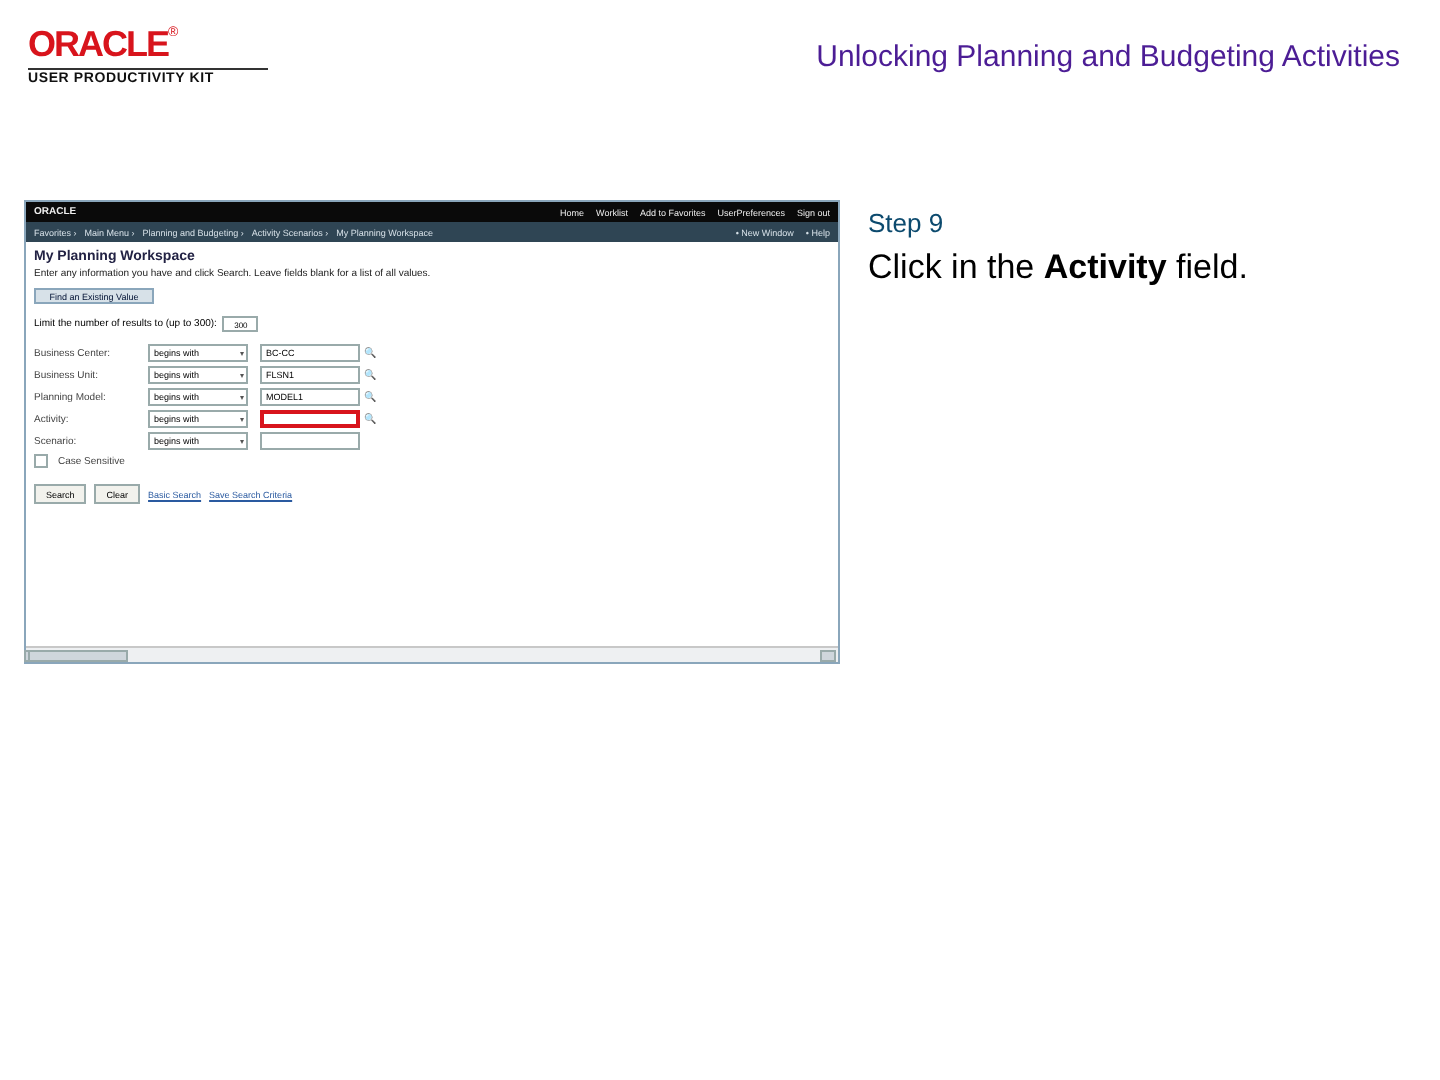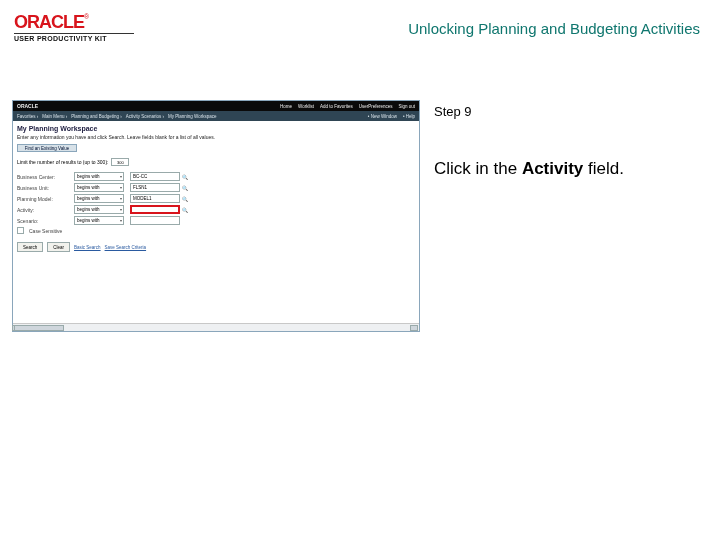--- a/index.html
+++ b/index.html
@@ -5,21 +5,21 @@
   * { box-sizing: border-box; margin: 0; padding: 0; }
   body { font-family: Arial, Helvetica, sans-serif; width: 720px; height: 540px; position: relative; background: #fff; color: #000; }
 
   
   .hdr { display: flex; align-items: center; height: 50px; padding: 6px 14px 0 14px; }
   .logo-block { display: flex; flex-direction: column; line-height: 1.05; }
   .oracle-logo { font-family: Arial, sans-serif; font-weight: 900; letter-spacing: -1px; font-size: 18px; color: #d8141c; }
   .oracle-tm { font-size: 7px; vertical-align: top; color: #d8141c; }
   .logo-rule { height: 1px; background: #333; margin: 1px 0 1px 0; width: 120px; }
   .upk-line { font-size: 7px; font-weight: 700; letter-spacing: 0.3px; color: #111; }
-  .doc-title { flex: 1; text-align: right; font-size: 15px; color: #0f766e; padding-right: 6px; }
+  .doc-title { flex: 1; text-align: right; font-size: 15px; color: #4c1d95; padding-right: 6px; }
 
   
   .content { position: relative; display: flex; margin-top: 50px; padding: 0 12px; }
 
   
   .shot { position: relative; width: 408px; height: 232px; border: 1px solid #8aa6bb; background: #fff; }
   .nav-top { height: 10px; background: #0a0a0a; display: flex; justify-content: space-between; padding: 0 4px; font-size: 4.5px; color: #eee; align-items: center; white-space: nowrap; }
   .nav-top .brand { font-weight: 700; font-size: 5px; }
   .nav-top .menus { display: flex; gap: 6px; }
   .nav-crumb { height: 10px; background: #2f4554; color: #d7e1e8; font-size: 4.5px; display: flex; justify-content: space-between; align-items: center; padding: 0 4px; }
@@ -46,21 +46,21 @@
   .minibtn { border: 1px solid #9aa; background: #f2f2ed; font-size: 4.5px; height: 10px; padding: 0 5px; line-height: 9px; }
   .minilink { font-size: 4.5px; color: #2a5aa0; text-decoration: underline; }
 
   .hscroll { position: absolute; left: 0; right: 0; bottom: 0; height: 8px; background: #eef0f2; border-top: 1px solid #c8c8c8; }
   .hscroll .th { position: absolute; left: 1px; width: 50px; height: 6px; top: 1px; background: #cfd6dc; border: 1px solid #9aa; }
   .hscroll .ar { position: absolute; right: 1px; width: 8px; height: 6px; top: 1px; background: #cfd6dc; border: 1px solid #9aa; }
   .hscroll .al { position: absolute; left: -1px; width: 8px; height: 6px; top: 1px; background: #cfd6dc; border: 1px solid #9aa; }
 
   
   .instr { flex: 1; padding: 4px 6px 0 14px; }
-  .step-label { font-size: 13px; color: #000000; margin-bottom: 40px; }
+  .step-label { font-size: 13px; color: #0c4a6e; margin-bottom: 5px; }
   .step-body { font-size: 17px; color: #000; }
 </style>
 </head>
 <body>
 
 <div class="hdr">
   <div class="logo-block">
     <div>
       <span class="oracle-logo">ORACLE</span><span class="oracle-tm">®</span>
     </div>

